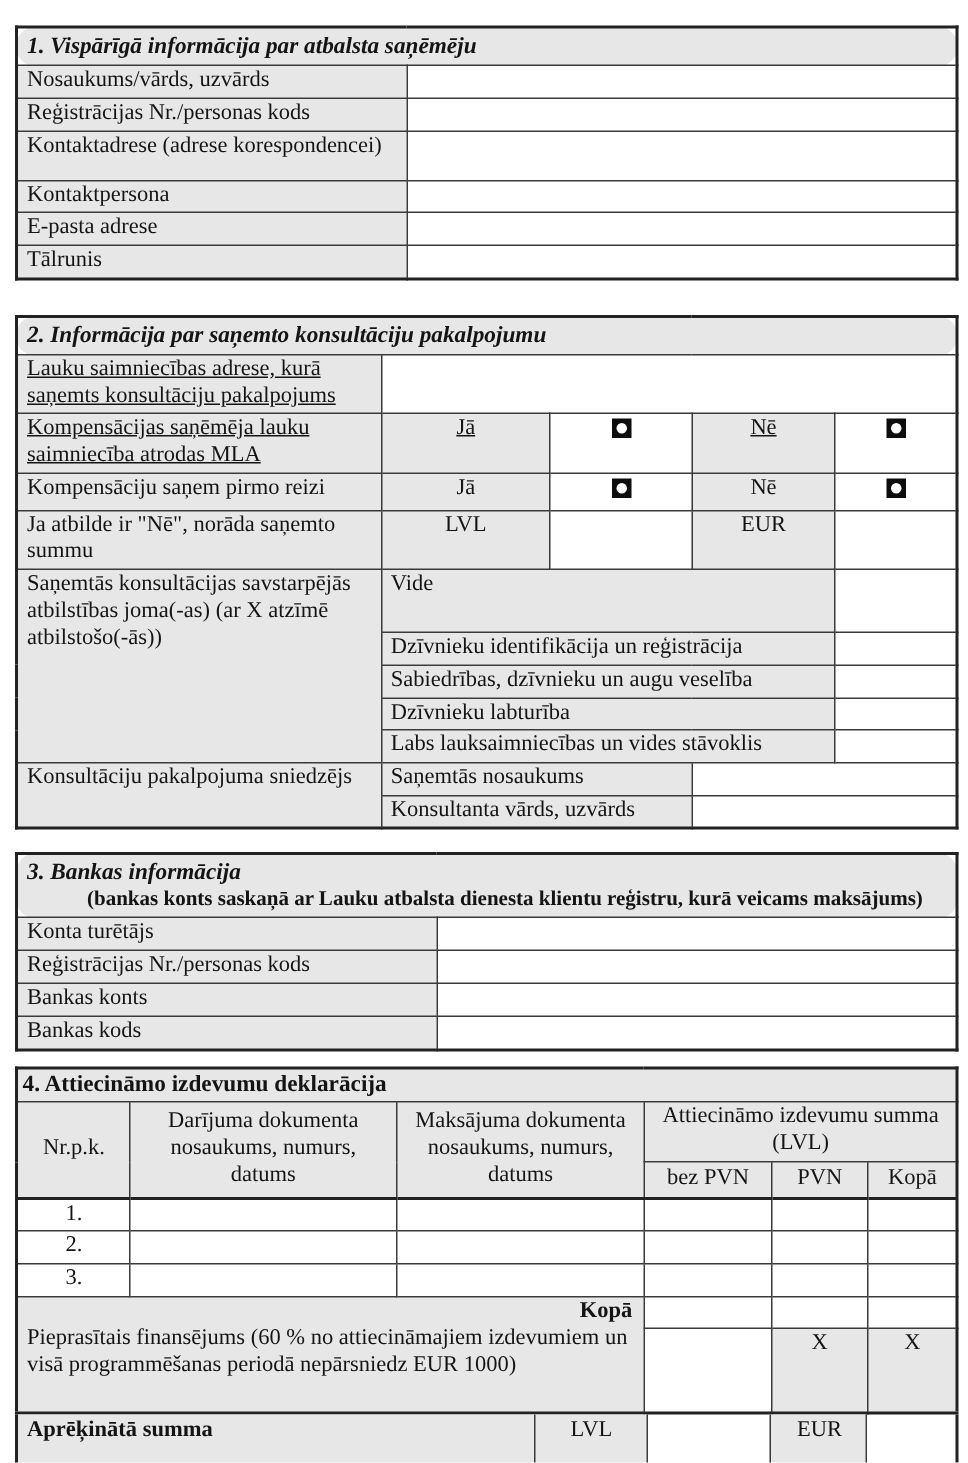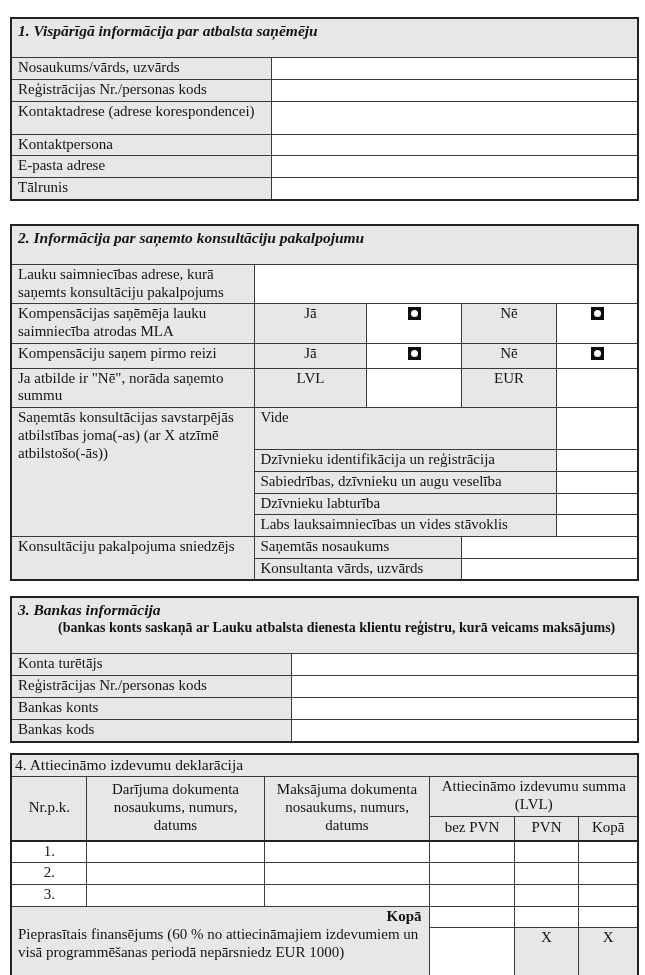--- a/index.html
+++ b/index.html
@@ -11,22 +11,22 @@
   .page{box-sizing:border-box;width:645px;padding:17px 8px 0 10px;}
   table{border-collapse:collapse;table-layout:fixed;width:627px;border:2px solid #222;}
   td{
     border:1px solid #3a3a3a;
     box-sizing:border-box;
     padding:1px 5px 2px 6px;
     font-size:15px;line-height:1.18;
     vertical-align:top;background:#fff;
   }
   .gray{background:#e7e7e7;}
-  .sec-title{font-weight:bold;font-style:italic;font-size:15.5px;padding-top:3px;padding-bottom:17px;}
-  .sec-title-plain{font-weight:normal;font-style:normal;font-size:15.5px;padding-left:3px;}
+  .sec-title{font-weight:bold;font-style:italic;font-size:15.5px;padding-top:3px;padding-bottom:3px;border-radius:12px;}
+  .sec-title-plain{font-weight:bold;font-style:normal;font-size:15.5px;padding-left:3px;}
   .ctr{text-align:center;}
   .mid{vertical-align:middle;}
   .s1{margin-bottom:23px;}
   .s2{margin-bottom:15px;}
   .s3{margin-bottom:10px;}
   .subtitle{font-weight:bold;font-style:normal;font-size:14px;margin-left:40px;}
   
   .cb{
     display:inline-block;width:13px;height:13px;background:#0d0d0d;
     position:relative;margin-top:2px;
@@ -38,21 +38,21 @@
   .thick-top td{border-top:2px solid #222;}
   .kopa-line{font-weight:bold;text-align:right;padding-right:2px;}
   .calc-row{display:flex;width:100%;height:43px;}
   .calc-row > div{
     box-sizing:border-box;border-left:1px solid #3a3a3a;
     padding:2px 5px 2px 6px;font-size:15px;line-height:1.18;
   }
   .calc-row > div:first-child{border-left:none;}
   .no-pad{padding:0;border-top:2px solid #222;}
   .h21{height:21px;} .h22{height:22px;padding-left:24px;} .h24{height:24px;} .h25{height:25px;}
-  .h33{height:33px;} .h37{height:37px;} .h38{height:38px;} .h40{height:40px;}
+  .h33{height:33px;} .h37{height:37px;} .h38{height:38px;text-decoration:underline;} .h40{height:40px;}
   .h42{height:42px;margin-left:28px;} .h44{height:42px;} .h56{height:56px;}
 </style>
 </head>
 <body>
 
 <div class="page">
 
   <table class="s1">
     <colgroup>
         <col style="width:260px">

